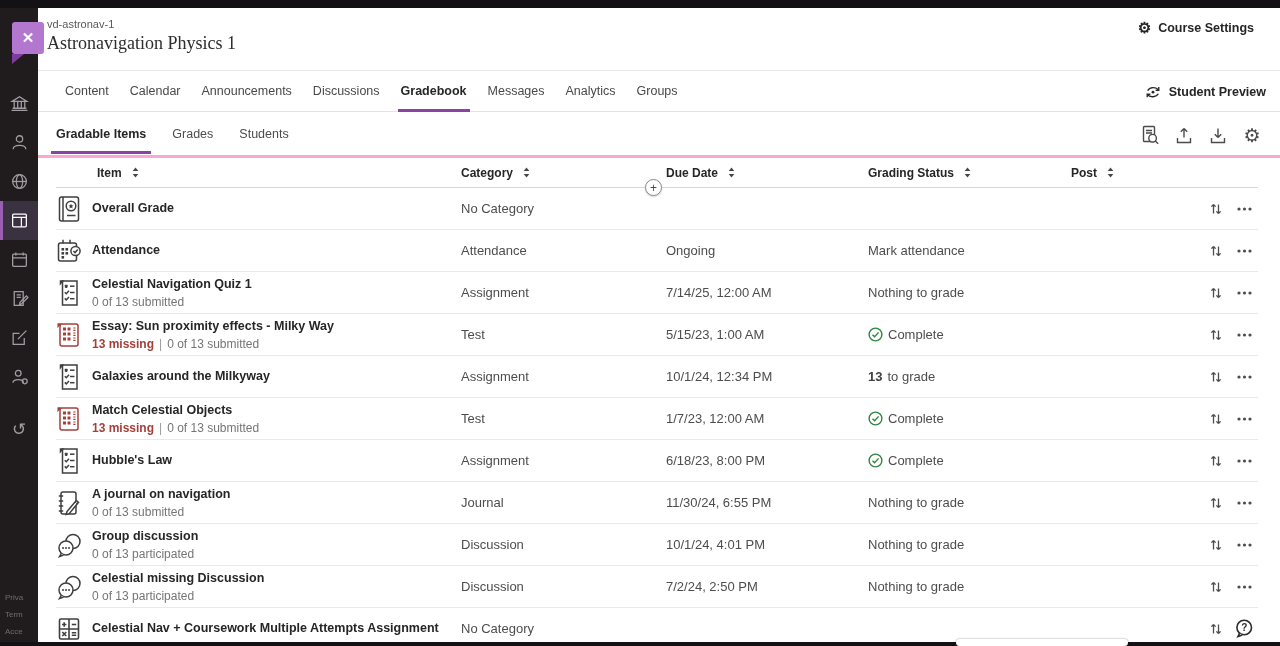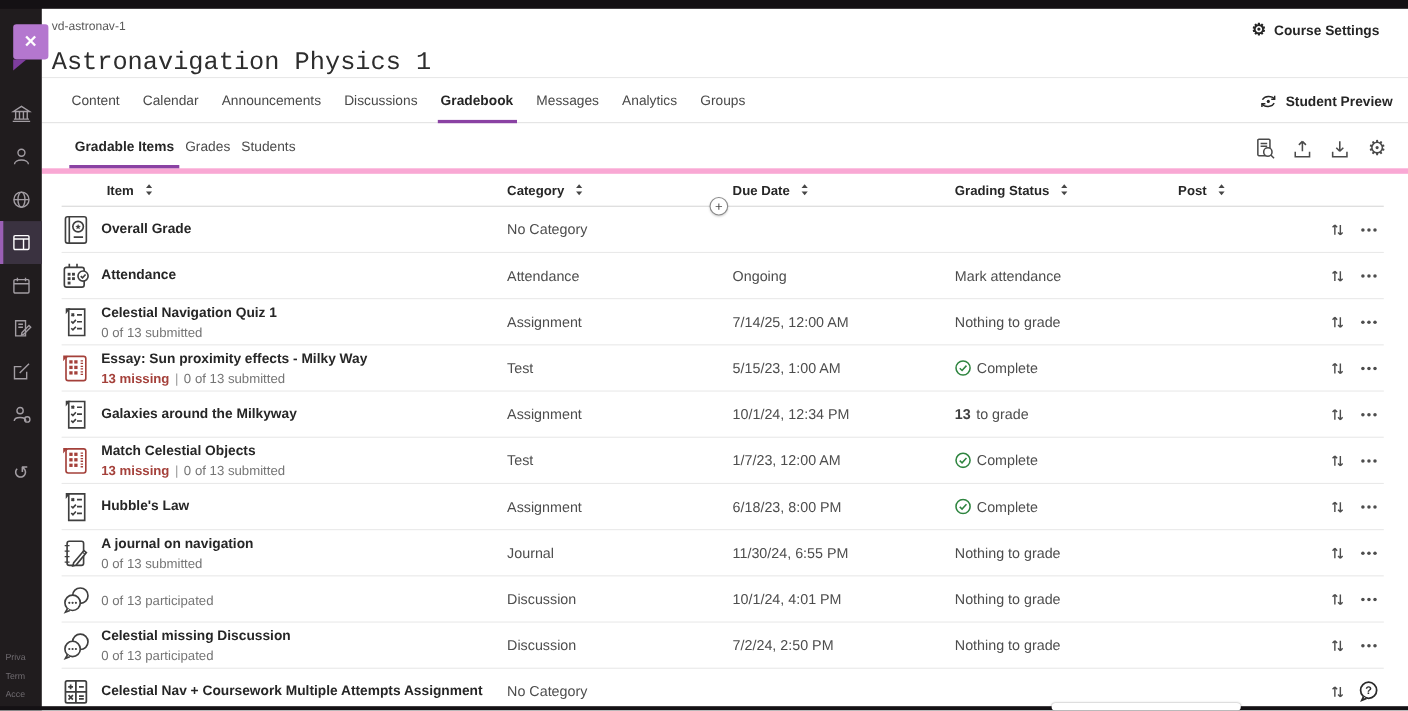--- a/index.html
+++ b/index.html
@@ -19,29 +19,29 @@
 .sb-footer{position:absolute;left:5px;bottom:6px;width:31px;overflow:hidden;font-size:8px;color:#6f6b70;line-height:17px;white-space:nowrap}
 .sb-footer div{cursor:pointer}
 
 .bookmark{position:absolute;left:9px;top:21px;z-index:8;width:38px;height:44px;cursor:pointer}
 .bm-sq{position:absolute;left:3px;top:1px;width:32px;height:32px;background:#b477cf;border-radius:3px;display:flex;align-items:center;justify-content:center;color:#fff;font-size:15px;font-weight:700}
 .bm-fold{position:absolute;left:3px;top:33px;width:0;height:0;border-left:12px solid #7e3d9e;border-bottom:10px solid transparent}
 
 .main{position:absolute;left:38px;top:8px;width:1242px;height:456px;background:#fff}
 .chead{position:relative;height:62px;padding:10px 0 0 9px}
 .cid{font-size:11px;color:#595959}
-.ctitle{font-family:Liberation Mono, monospace;font-size:23px;color:#2d2d2d;margin-top:14px}
+.ctitle{font-family:Liberation Serif, serif;font-size:18px;color:#2d2d2d;margin-top:3px}
 .csettings{position:absolute;right:26px;top:12px;display:flex;gap:7px;align-items:center;font-size:12.5px;font-weight:700;color:#262626;cursor:pointer}
 .gear{font-size:15px;line-height:1;color:#262626}
 .navbar{position:relative;height:42px;border-top:1px solid #e8e8e8;border-bottom:1px solid #e3e3e3;display:flex;align-items:center;padding-left:27px;gap:21px}
 .ntab{font-size:12.5px;color:#494949;height:41px;display:flex;align-items:center;position:relative;cursor:pointer}
 .ntab.active{font-weight:700;color:#262626}
 .ntab.active:after{content:"";position:absolute;left:-3px;right:-3px;bottom:0;height:3px;background:#8a42a3}
 .spreview{position:absolute;right:14px;top:0;height:41px;display:flex;align-items:center;gap:7px;font-size:12.5px;font-weight:700;color:#262626;cursor:pointer}
-.subnav{position:relative;height:46px;display:flex;align-items:center;padding-left:30px;gap:10px;border-bottom:5px solid #f9a8d4}
+.subnav{position:relative;height:46px;display:flex;align-items:center;padding-left:18px;gap:26px;border-bottom:3px solid #f9a8d4}
 .stab{font-size:12.5px;color:#4c4c4c;height:46px;display:flex;align-items:center;position:relative;cursor:pointer}
 .stab.active{font-weight:700;color:#262626}
 .stab.active:after{content:"";position:absolute;left:-5px;right:-5px;bottom:3px;height:3px;background:#8a42a3}
 .tools{position:absolute;right:16px;top:0;height:46px;display:flex;align-items:center;gap:10px}
 .tool{width:24px;height:24px;display:flex;align-items:center;justify-content:center;color:#4a4a4a;cursor:pointer}
 .tool .gear{font-size:19px;color:#4a4a4a}
 
 .table{position:relative;margin:0 22px 0 18px}
 .thead,.row{display:grid;grid-template-columns:36px 369px 205px 202px 203px 1fr 28px 28px;align-items:center}
 .thead{height:30px;border-bottom:1px solid #d8d8d8}
@@ -647,20 +647,21 @@
               <path d="M12 15.5 L10.5 19 L14 17.5"></path>
               <circle cx="10" cy="17" r="7" fill="#fff"></circle>
               <path d="M5.5 22 L3.5 25.5 L7.5 24" fill="#fff"></path>
               <circle cx="7" cy="17" r="1" fill="currentColor" stroke="none"></circle>
               <circle cx="10" cy="17" r="1" fill="currentColor" stroke="none"></circle>
               <circle cx="13" cy="17" r="1" fill="currentColor" stroke="none"></circle>
             </svg>
           </span>
         </div>
       <div class="tcell">
+        <div class="rt">Group discussion</div>
         <div class="rs"><span>0 of 13 participated</span></div>
       </div>
       <div class="ccell">
           <span>Discussion</span>
         </div>
       <div class="dcell">
           <span>10/1/24, 4:01 PM</span>
         </div>
       <div class="scell">
           <span>Nothing to grade</span>

